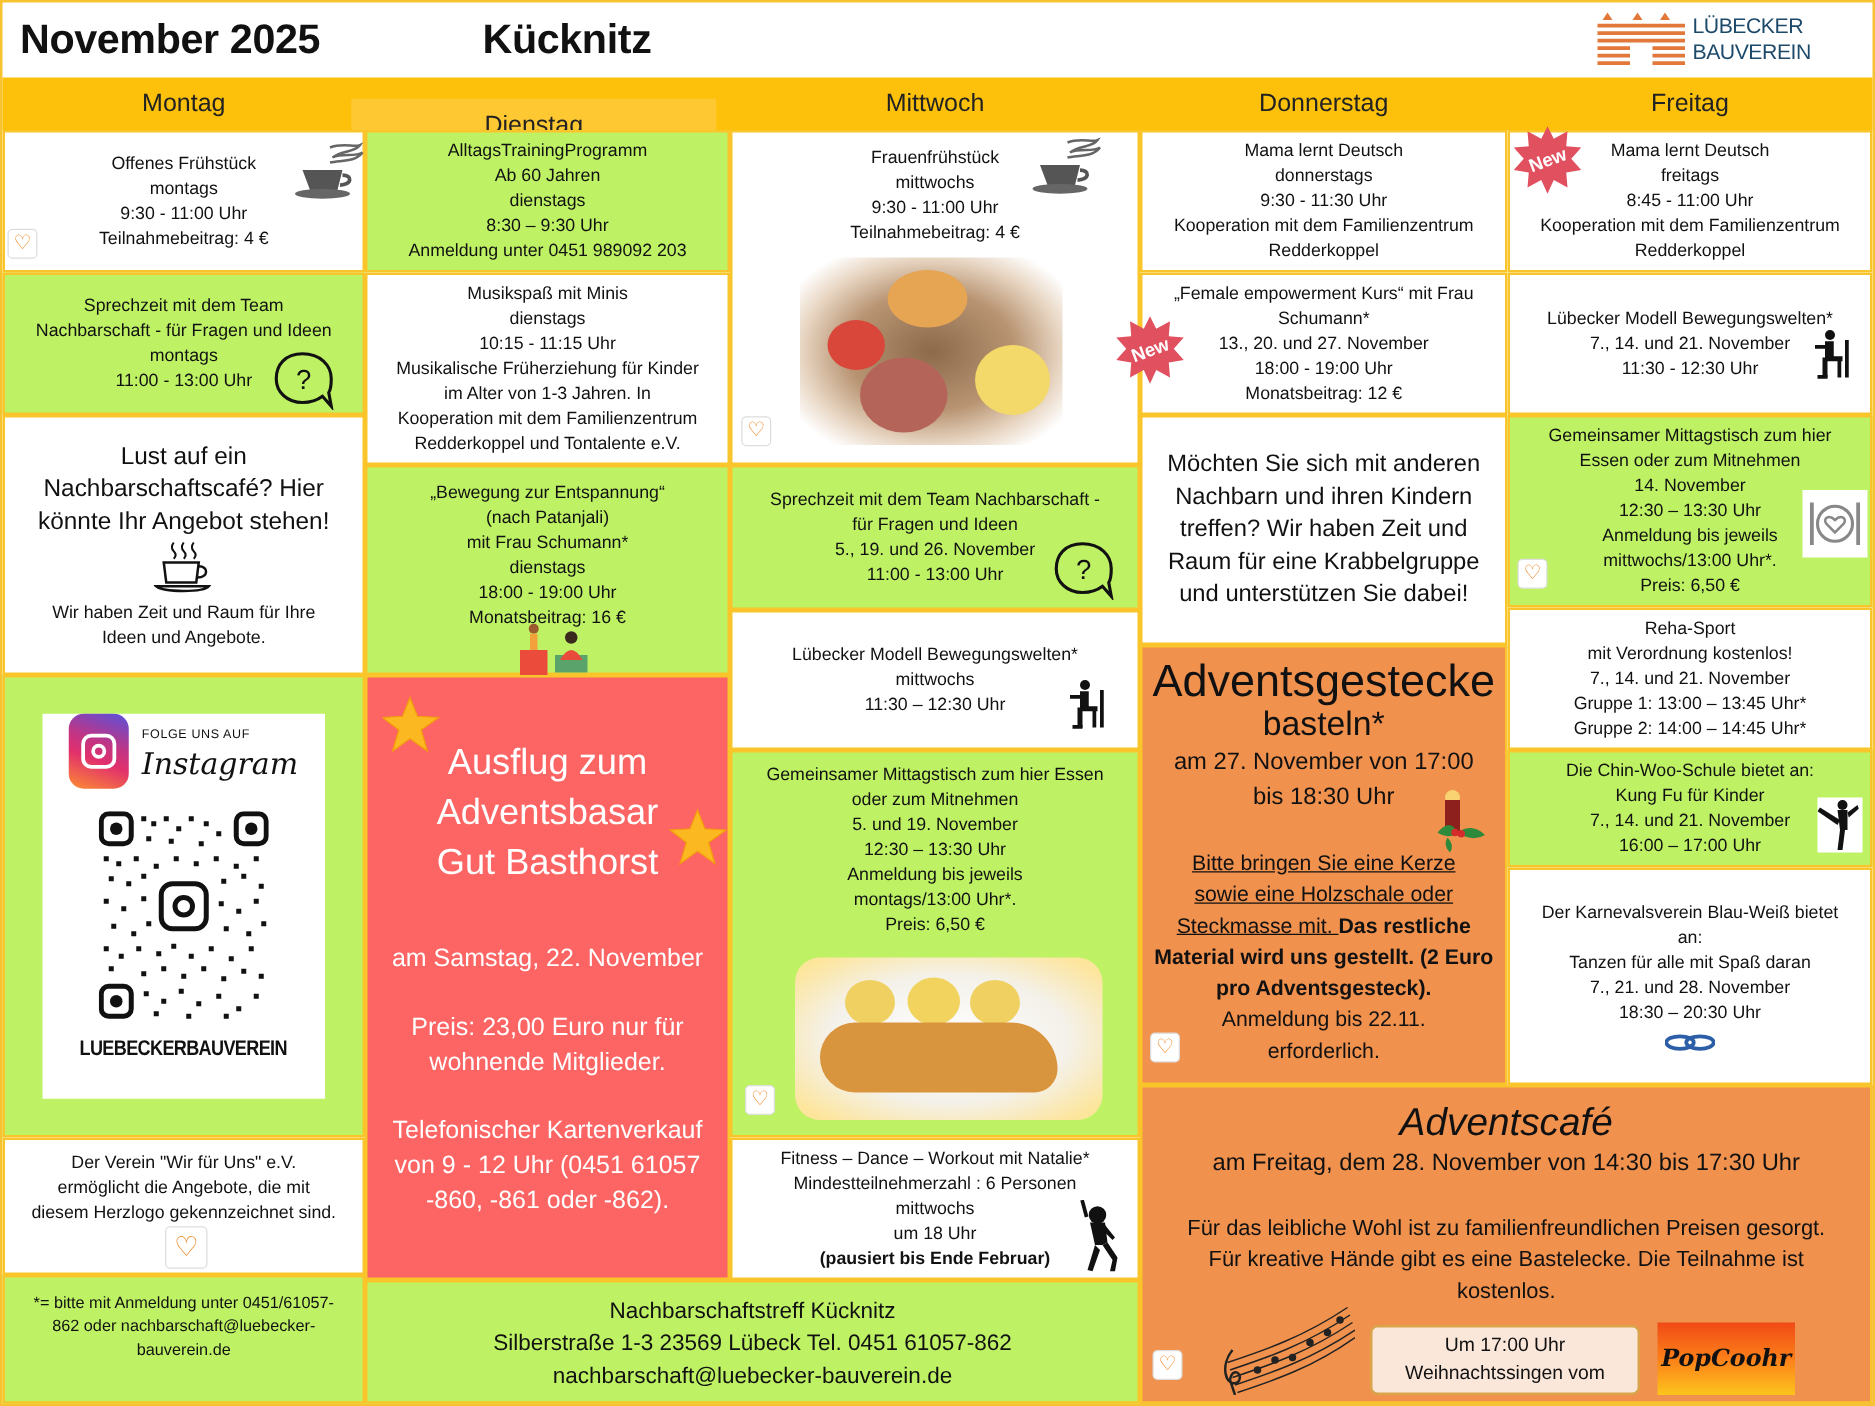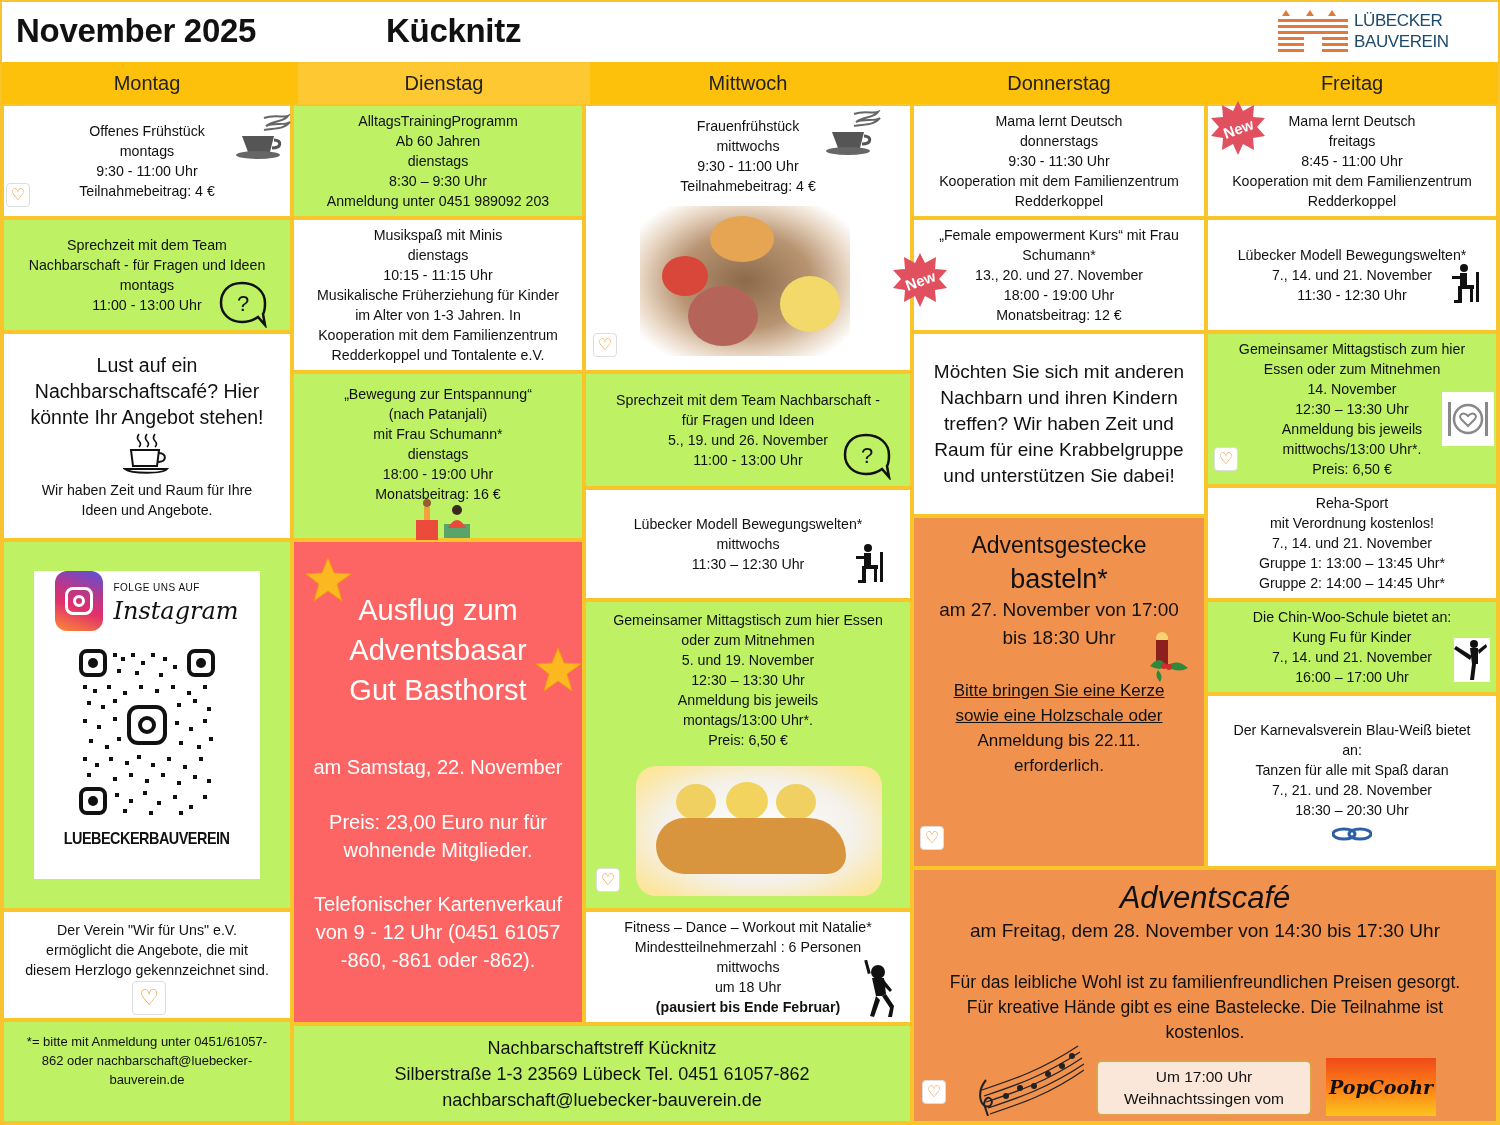--- a/index.html
+++ b/index.html
@@ -53,21 +53,21 @@
     </g>
   </svg>
   <div class="logo-text">
     <div>LÜBECKER</div>
     <div>BAUVEREIN</div>
   </div>
 </div>
 
 <div class="dayrow">
   <div class="day" style="left:0;width:290px;">Montag</div>
-  <div class="day alt" style="left:296px;width:292px;">Dienstag</div>
+  <div class="day alt" style="left:279px;width:292px;margin-top:17px;">Dienstag</div>
   <div class="day" style="left:582px;width:328px;">Mittwoch</div>
   <div class="day" style="left:910px;width:294px;">Donnerstag</div>
   <div class="day" style="left:1204px;width:292px;">Freitag</div>
 </div>
 
 <div class="cell w" style="left:2px;top:104px;width:290px;height:114px;">
   <div>Offenes Frühstück</div>
   <div>montags</div>
   <div>9:30 - 11:00 Uhr</div>
   <div>Teilnahmebeitrag: 4 €</div>
@@ -375,28 +375,29 @@
 
 <div class="cell w" style="left:912px;top:332px;width:294px;height:184px;">
   <div style="font-size:19px;line-height:26px;">Möchten Sie sich mit anderen</div>
   <div style="font-size:19px;line-height:26px;">Nachbarn und ihren Kindern</div>
   <div style="font-size:19px;line-height:26px;">treffen? Wir haben Zeit und</div>
   <div style="font-size:19px;line-height:26px;">Raum für eine Krabbelgruppe</div>
   <div style="font-size:19px;line-height:26px;">und unterstützen Sie dabei!</div>
 </div>
 
 <div class="cell o top" style="left:912px;top:516px;width:294px;height:352px;padding-top:10px;">
-  <div style="font-size:23px;line-height:34px;">Adventsgestecke</div>
+  <div style="font-size:36px;line-height:34px;">Adventsgestecke</div>
   <div style="font-size:27px;line-height:34px;">basteln*</div>
   <div style="font-size:19px;line-height:28px;">am 27. November von 17:00</div>
   <div style="font-size:19px;line-height:28px;">bis 18:30 Uhr</div>
   <div style="height:26px;"></div>
   <div style="font-size:17px;line-height:25px;">
     <div class="u">Bitte bringen Sie eine Kerze</div>
     <div class="u">sowie eine Holzschale oder</div>
+    <div><span class="u">Steckmasse mit. </span><span class="b">Das restliche Material wird uns gestellt. (2 Euro pro Adventsgesteck).</span></div>
     <div>Anmeldung bis 22.11.</div>
     <div>erforderlich.</div>
   </div>
 </div>
 <svg class="icon" style="left:1144px;top:632px;" width="50" height="50" viewBox="0 0 50 50">
   <circle cx="18" cy="6" r="6" fill="#fbe27a" opacity="0.8"></circle>
   <rect x="12" y="8" width="12" height="26" fill="#8d1f1c"></rect>
   <path d="M6 34 Q16 22 22 34 Q16 40 6 34 Z" fill="#2e8a3a"></path>
   <path d="M22 34 Q34 26 44 36 Q34 42 22 34 Z" fill="#2e8a3a"></path>
   <path d="M14 38 Q20 44 16 50 Q10 44 14 38 Z" fill="#2e8a3a"></path>

